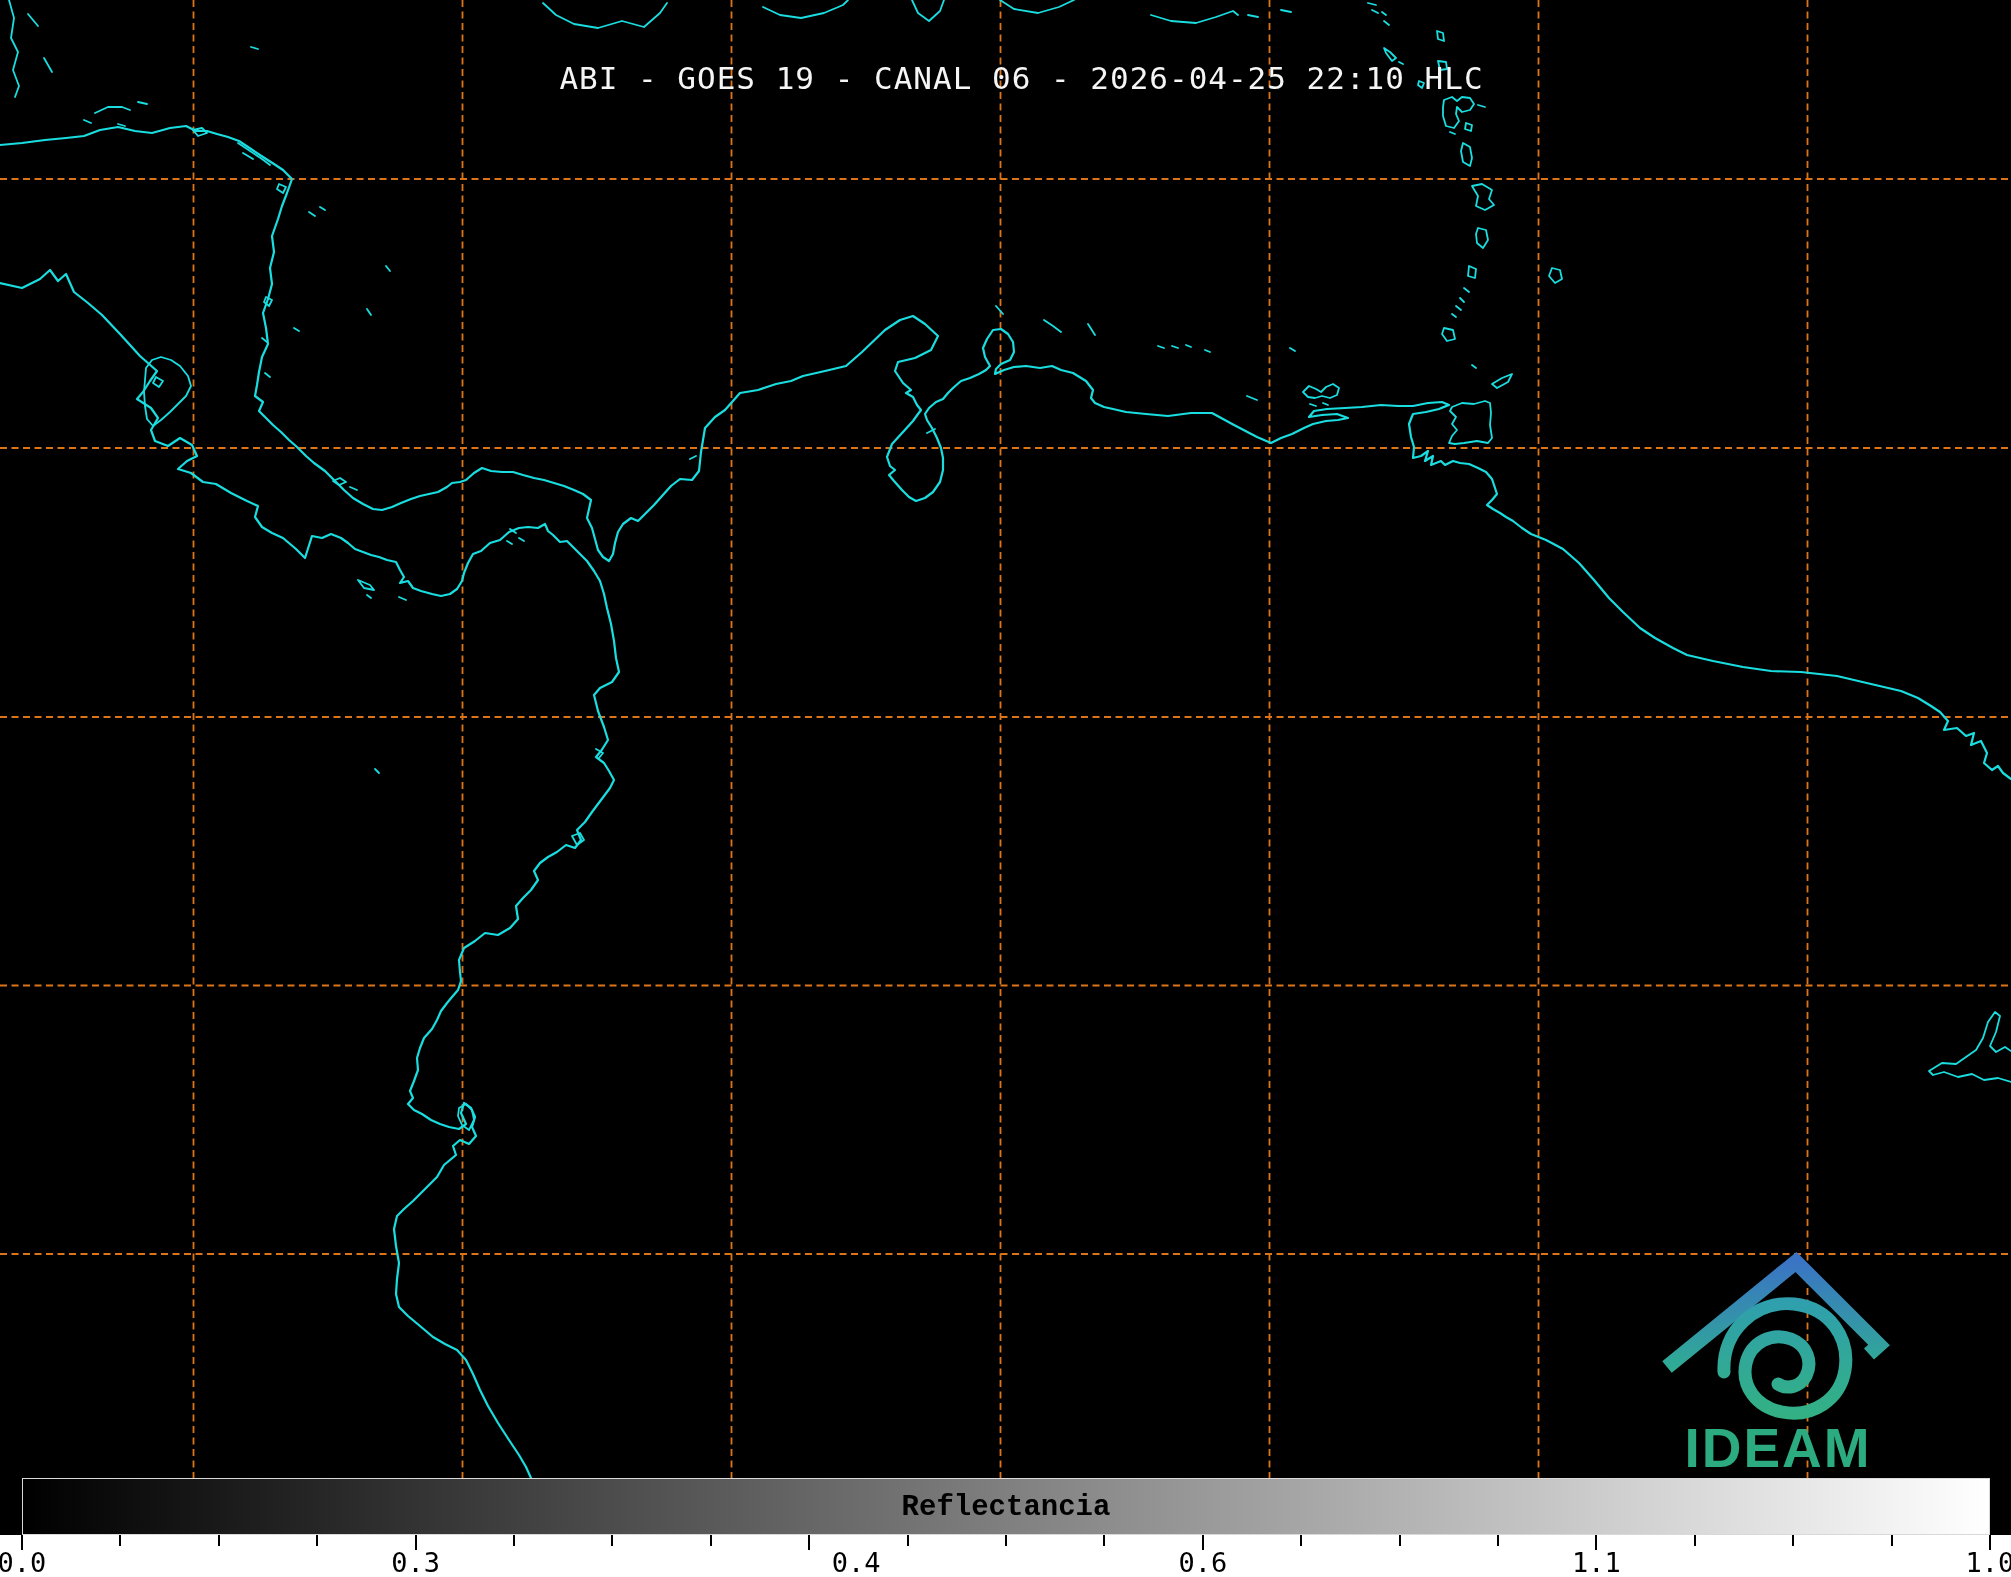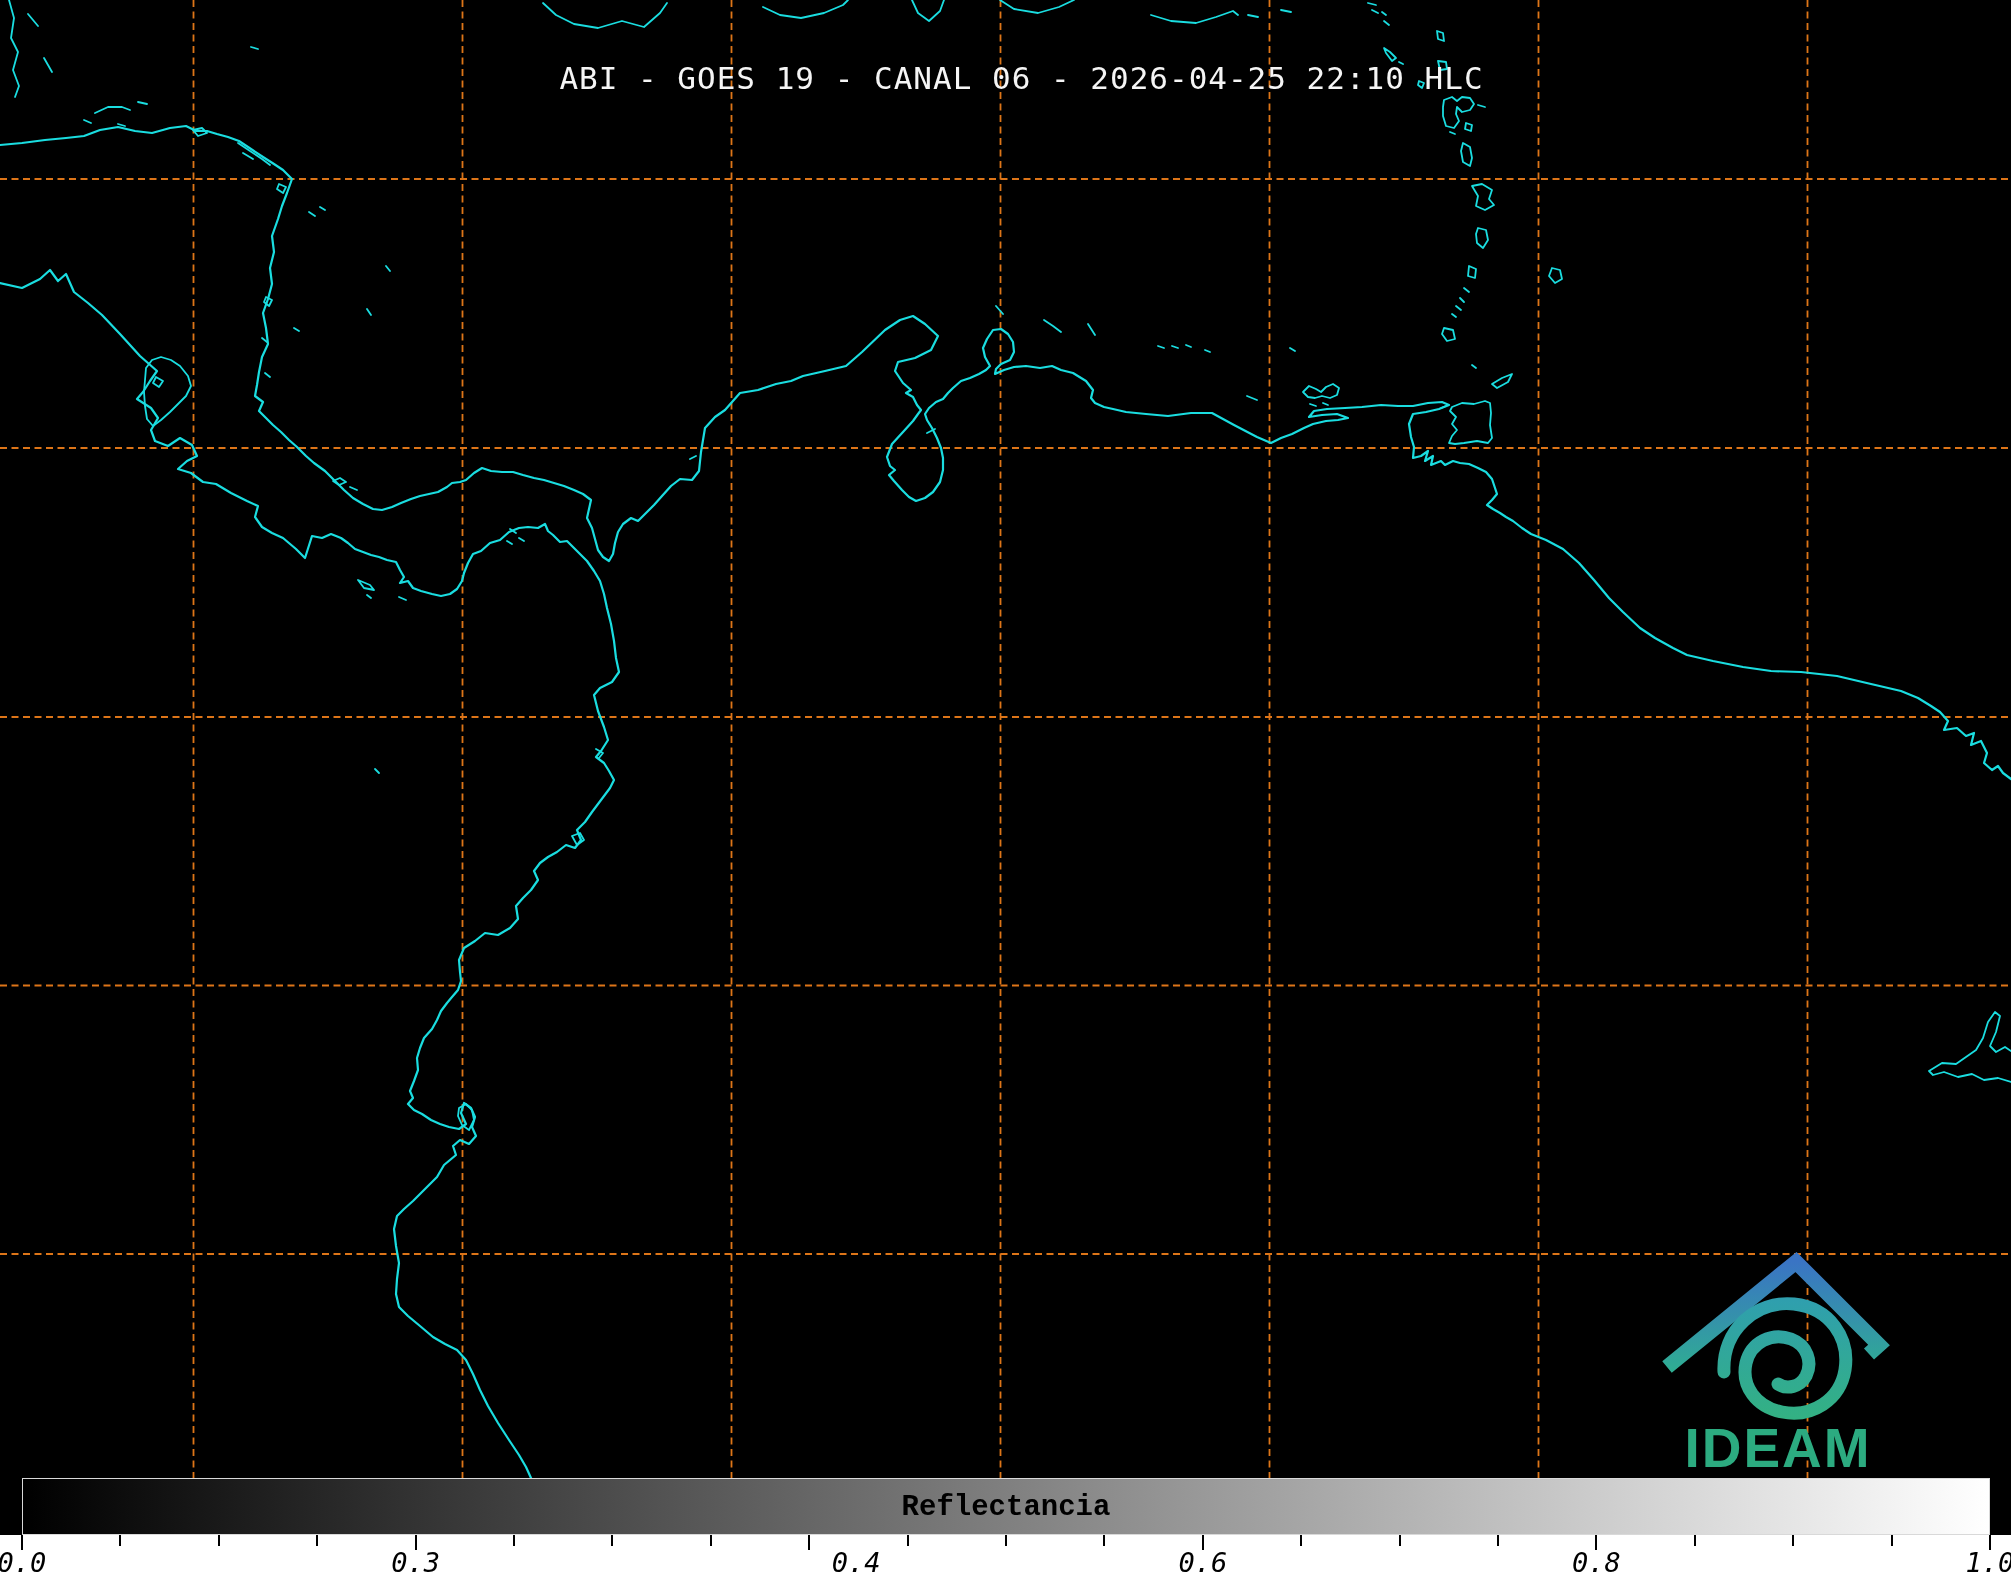--- a/index.html
+++ b/index.html
@@ -17,21 +17,20 @@
     position:absolute; left:22px; top:1478px; width:1968px; height:57px;
     box-sizing:border-box; border:1px solid var(--colorbar_border,#d8d8d8);font-family:Liberation Mono, monospace;
   }
   #colorbar-label{
     position:absolute; left:0; top:0; width:100%; height:57px; line-height:57px;
     text-align:center; font-weight:bold; font-size:29px; color:var(--tick_text,#000);
   }
   #axis-band{
     position:absolute; left:0; top:1535px; width:2011px; height:42px;
     background:var(--band_background,#fff);
-    font-style:italic;
   }
   .cb-tick{position:absolute; top:0; width:2px; background:var(--tick_text,#000);}
   .cb-tick-label{
     position:absolute; top:12px; transform:translateX(-50%);
     font-size:27px; color:var(--tick_text,#000); white-space:pre;
   }
   #ideam-text{
     font-family:"Liberation Sans", sans-serif; font-weight:bold; letter-spacing:2px;
   }
 </style>
@@ -131,18 +130,18 @@
         <div class="cb-tick" style="left: 1497px; height: 11px;"></div>
         <div class="cb-tick" style="left: 1595.4px; height: 15px;"></div>
         <div class="cb-tick" style="left: 1693.8px; height: 11px;"></div>
         <div class="cb-tick" style="left: 1792.2px; height: 11px;"></div>
         <div class="cb-tick" style="left: 1890.6px; height: 11px;"></div>
         <div class="cb-tick" style="left: 1989px; height: 15px;"></div>
         <div class="cb-tick-label" style="left: 22px;">0.0</div>
         <div class="cb-tick-label" style="left: 415.6px;">0.3</div>
         <div class="cb-tick-label" style="left: 809.2px; margin-left: 47px;">0.4</div>
         <div class="cb-tick-label" style="left: 1202.8px;">0.6</div>
-        <div class="cb-tick-label" style="left: 1596.4px;">0.8</div>
+        <div class="cb-tick-label" style="left: 1596.4px;">1.1</div>
         <div class="cb-tick-label" style="left: 1990px;">1.0</div>
       </div>
   </div>
 
 </div>
 
 </body></html>

